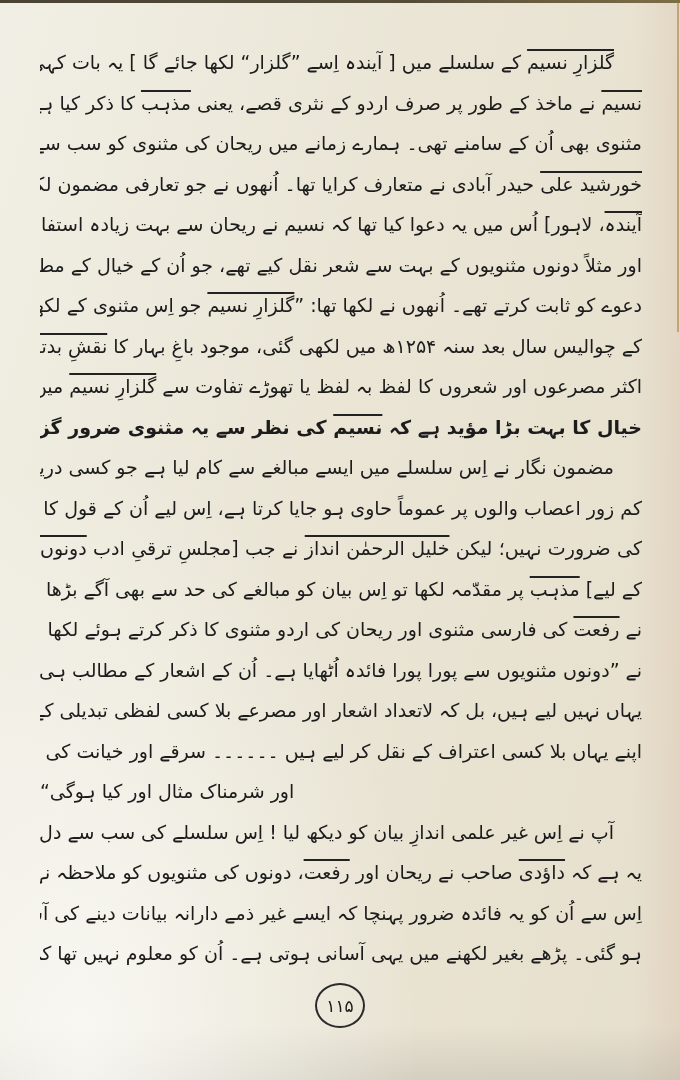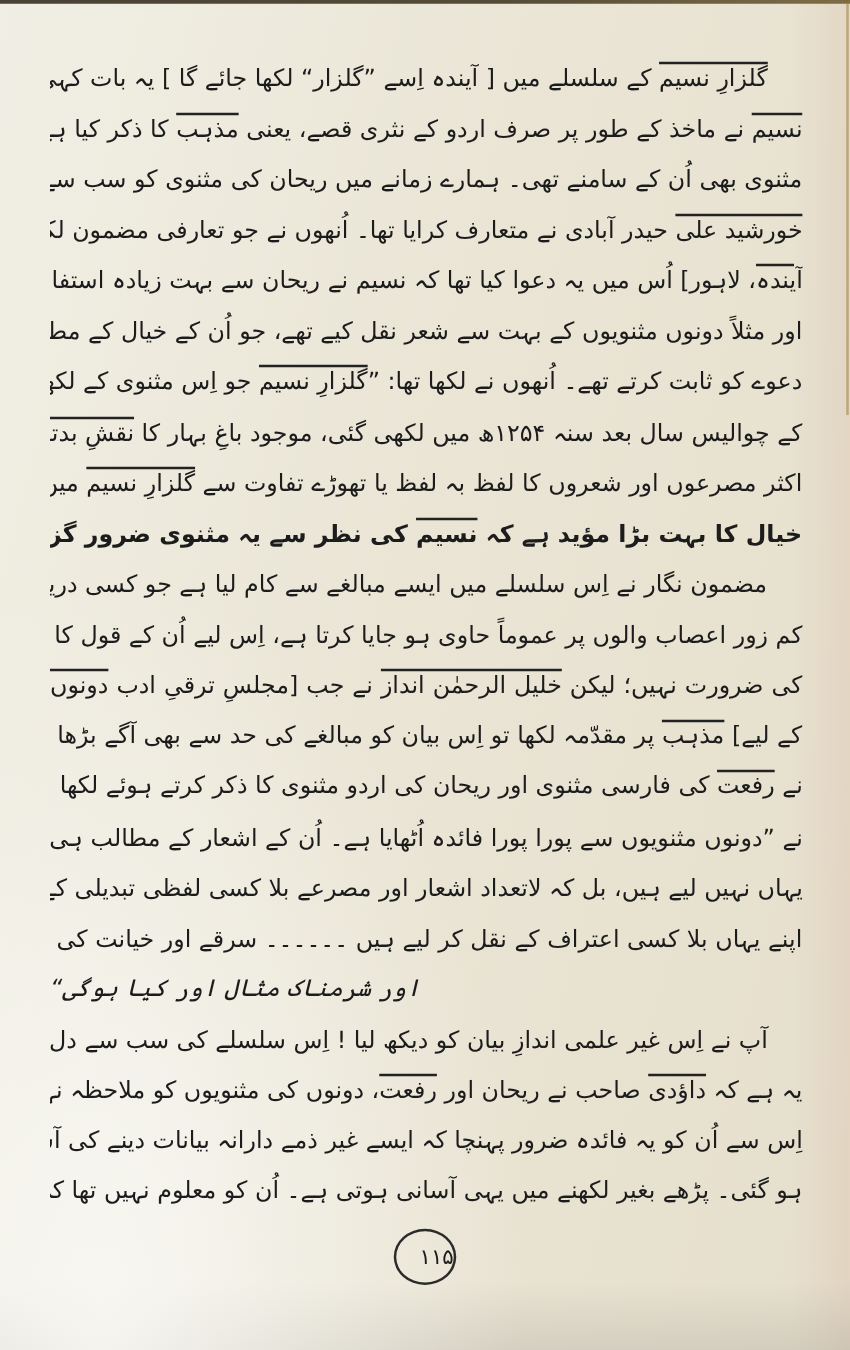--- a/index.html
+++ b/index.html
@@ -32,29 +32,29 @@
   }
   .line{
     height:40.5px;line-height:40.5px;
     font-size:19px;
     white-space:nowrap;
     overflow:hidden;
     text-align:justify;
     text-align-last:justify;
   }
   .line.align-right{text-align:right;text-align-last:right;font-weight:bold;}
-  .line.align-left{text-align:left;text-align-last:left;font-style:italic;}
+  .line.align-left{text-align:left;text-align-last:left;}
   .line.indent{padding-right:28px;}
   .seg-over{text-decoration:overline;text-decoration-thickness:1.5px;text-decoration-color:#222;}
   .seg-under{text-decoration-thickness:1.5px;text-decoration-color:#222;}
   .page-number-badge{
     position:absolute;top:983px;left:50%;transform:translateX(-50%);
     width:46px;height:41px;
     border:2px solid #2b2b2b;border-radius:50%;
-    display:flex;align-items:center;justify-content:flex-start;
+    display:flex;align-items:center;justify-content:center;
     font-size:17px;color:#1c1c1c;direction:rtl;
     background:transparent;
   }
 </style>
 </head>
 <body>
 
 <div class="page">
   <div class="scan-top-edge"></div>
   <div class="scan-right-edge"></div>

